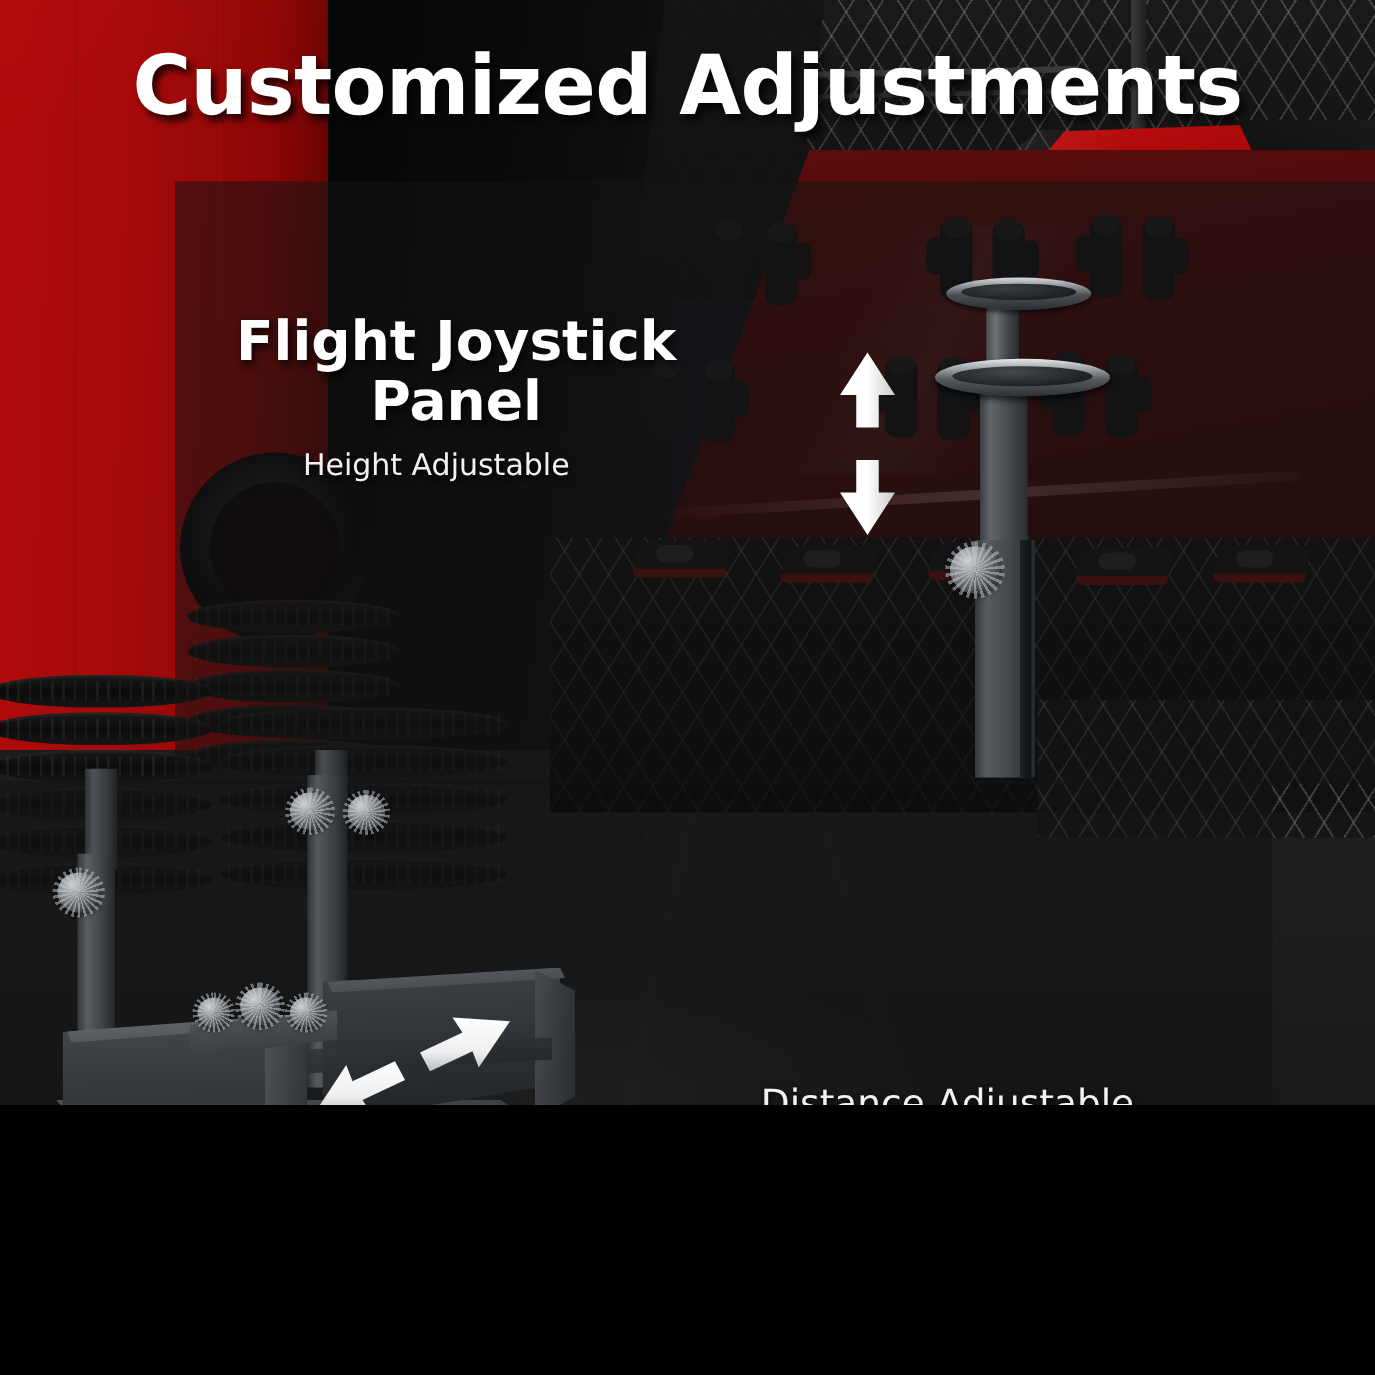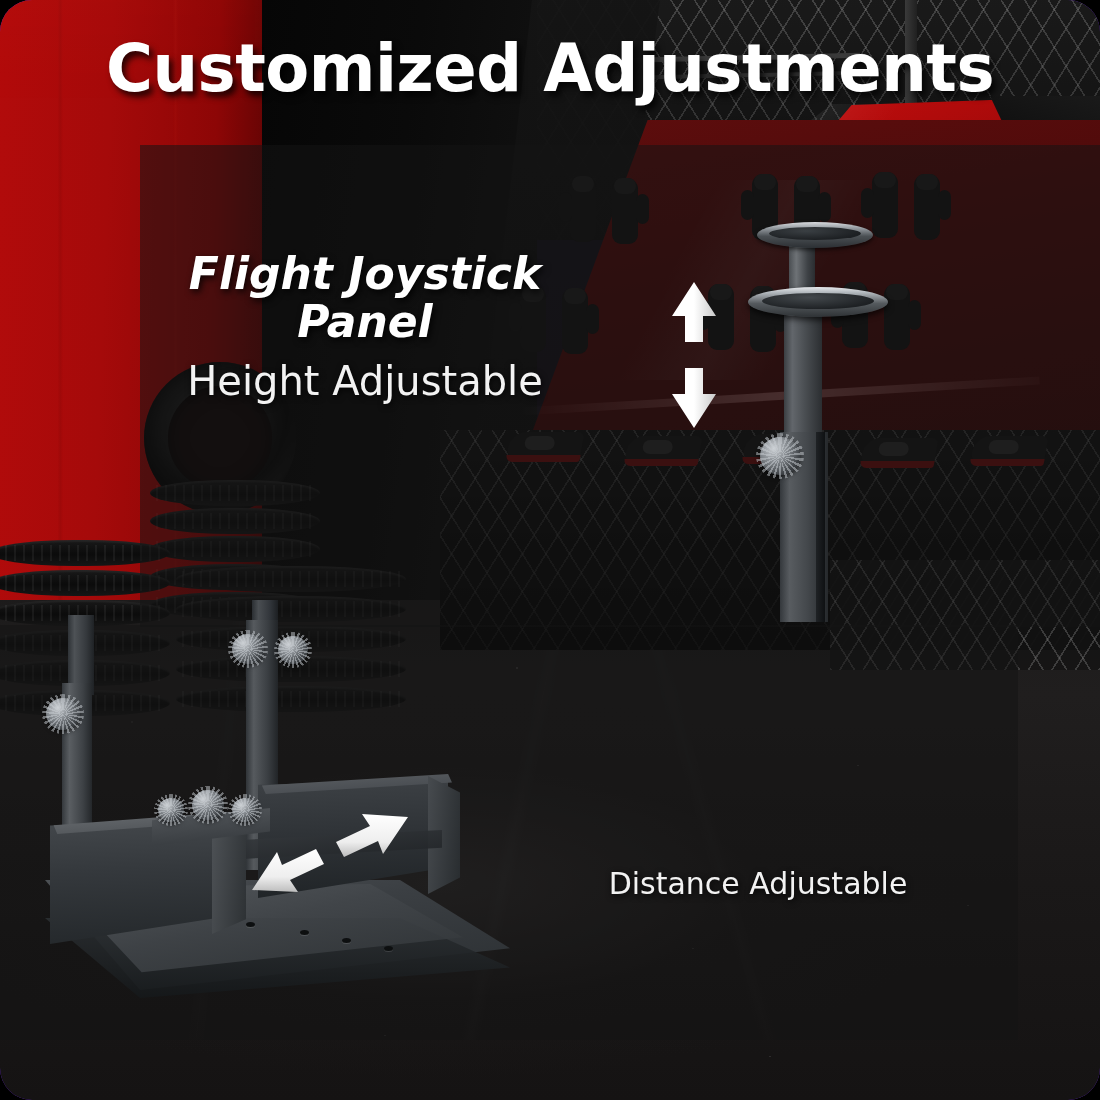--- a/index.html
+++ b/index.html
@@ -1,21 +1,20 @@
 <!DOCTYPE html>
 <html><head>
 <meta charset="utf-8">
 <style>
   html,body{margin:0;padding:0;background:#000;}
   body{font-family:"Liberation Sans",sans-serif;}
 
   #stage{
-    position:relative;width:1100px;height:1100px;overflow:hidden;
+    position:relative;width:1100px;height:884px;overflow:hidden;
     background:#6d28d9;
-    border-radius:32px;
   }
 
   
   .layer{position:absolute;}
 
   
   #floor{
     left:0;top:560px;width:1100px;height:540px;
     background:
       radial-gradient(ellipse 700px 260px at 40% 60%, rgba(62,58,58,.55) 0%, rgba(30,28,28,.25) 45%, rgba(0,0,0,0) 75%),
@@ -307,22 +306,22 @@
     position:absolute;color:#fff;font-weight:bold;text-align:center;
     font-family:"DejaVu Sans",sans-serif;
     text-shadow:2px 3px 7px rgba(0,0,0,.85);
     line-height:1.08;
   }
   .calloutSub{
     position:absolute;color:#f2f2f2;text-align:center;
     font-family:"DejaVu Sans",sans-serif;font-weight:normal;
     text-shadow:1px 2px 6px rgba(0,0,0,.85);
   }
-  #cTitle1{left:150px;top:250px;width:430px;font-size:44px;font-style:italic;}
-  #cSub1{left:150px;top:358px;width:430px;font-size:40px;}
+  #cTitle1{left:150px;top:250px;width:430px;font-size:44px;}
+  #cSub1{left:134px;top:358px;width:430px;font-size:24px;}
   #cTitle2{left:583px;top:806px;width:350px;font-size:44px;}
   #cSub2{left:583px;top:866px;width:350px;font-size:30px;}
 </style>
 </head>
 <body>
 
 <div id="stage">
 
   <div class="layer" id="floor"></div>
   <div class="layer" id="floorSpeck"></div>

